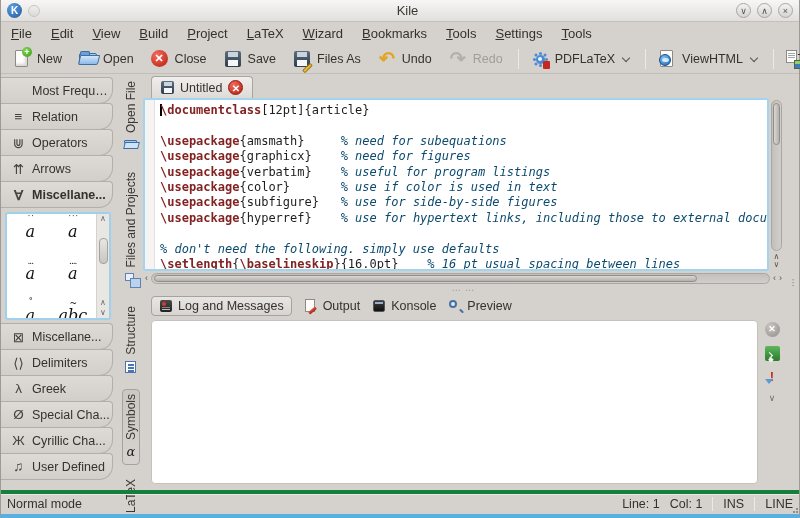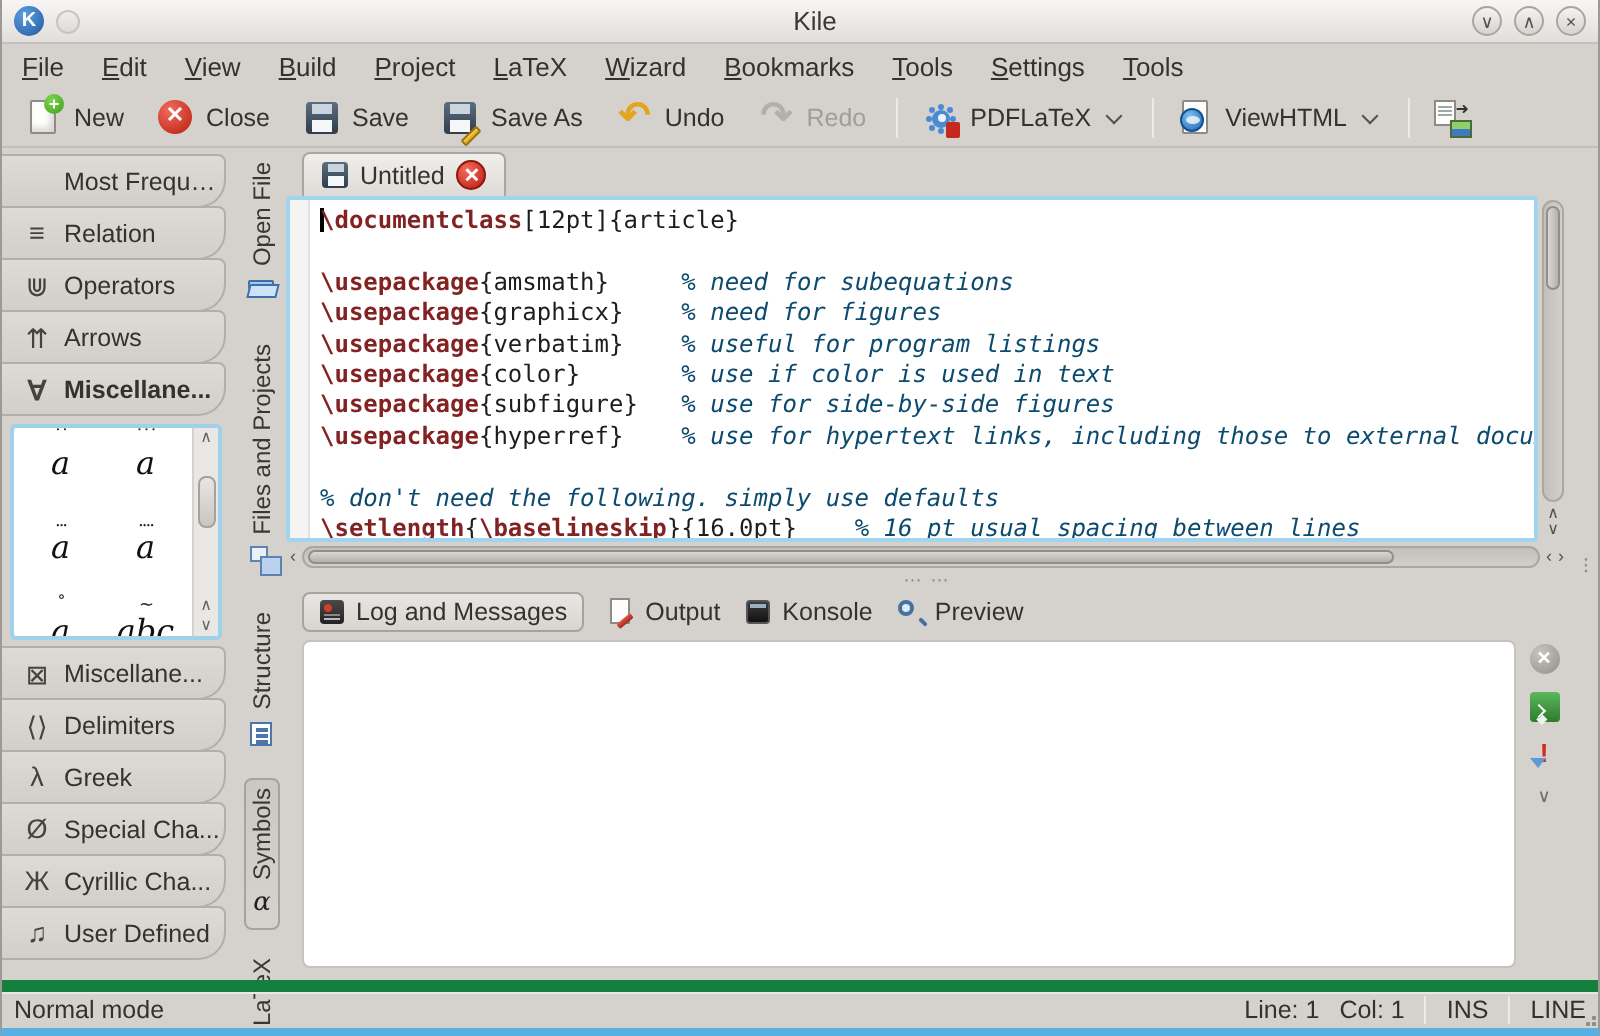--- a/index.html
+++ b/index.html
@@ -199,21 +199,21 @@
   .logside { width:24px; flex:0 0 24px; display:flex; flex-direction:column; align-items:center; gap:9px; padding-top:4px; }
   .ls-close { width:15px; height:15px; border-radius:50%; background:radial-gradient(circle at 35% 30%, #c9c5c1, #918d89); color:#fff; font-size:9px; font-weight:bold; line-height:15px; text-align:center; }
   .ls-chart { width:15px; height:15px; border-radius:2px; background:linear-gradient(#5cb85c,#2d7a2d); position:relative; }
   .ls-chart::after { content:""; position:absolute; left:2px; top:7px; width:4px; height:4px; border-top:1.5px solid #fff; border-right:1.5px solid #fff; transform:rotate(45deg); box-shadow:4px 2px 0 -0.5px #eaf6ea; }
   .ls-warn { font-size:13px; font-weight:bold; color:#cf2a1b; line-height:14px; position:relative; }
   .ls-warn::after { content:""; position:absolute; left:-5px; bottom:0; width:0; height:0; border-left:4px solid transparent; border-right:4px solid transparent; border-top:5px solid #5b9bd5; }
   .ls-chev { font-size:9px; color:#6e6a66; }
   
   .statusbar {
     height:24px; flex:0 0 24px;
-    border-top:6px solid #15803d; box-shadow:inset 0 1px 0 #e9e7e4;
+    border-top:4px solid #15803d; box-shadow:inset 0 1px 0 #e9e7e4;
     display:flex; align-items:center; font-size:12.5px;
     padding:0 6px; position:relative;
   }
   .status-right { margin-left:auto; display:flex; align-items:center; gap:10px; }
   .ssep { width:1px; height:14px; background:#b5b1ad; border-right:1px solid #eceae7; }
   .grip { position:absolute; right:1px; bottom:1px; width:8px; height:8px;
     background:radial-gradient(circle at 7px 7px, #8f8b87 1px, transparent 1.2px),
                radial-gradient(circle at 4px 7px, #8f8b87 1px, transparent 1.2px),
                radial-gradient(circle at 7px 4px, #8f8b87 1px, transparent 1.2px); }
 </style>
@@ -250,36 +250,42 @@
   <div class="toolbar">
     <div class="tbtn">
       <span class="icon20">
           <span class="pg"></span>
           <span class="badge-plus">+</span>
         </span>
       <span>New</span>
     </div>
     <div class="tbtn">
       <span class="icon20">
+          <span class="folder open"></span>
+        </span>
+      <span>Open</span>
+    </div>
+    <div class="tbtn">
+      <span class="icon20">
           <span class="redx">✕</span>
         </span>
       <span>Close</span>
     </div>
     <div class="tbtn">
       <span class="icon20">
           <span class="floppy"></span>
         </span>
       <span>Save</span>
     </div>
     <div class="tbtn">
       <span class="icon20">
           <span class="floppy"></span>
           <span class="pencil"></span>
         </span>
-      <span>Save As</span>
+      <span>Files As</span>
     </div>
     <div class="tbtn">
       <span class="arrow-glyph undo-c">↶</span>
       <span>Undo</span>
     </div>
     <div class="tbtn disabled">
       <span class="arrow-glyph redo-c">↷</span>
       <span>Redo</span>
     </div>
     <div class="tsep"></div>

